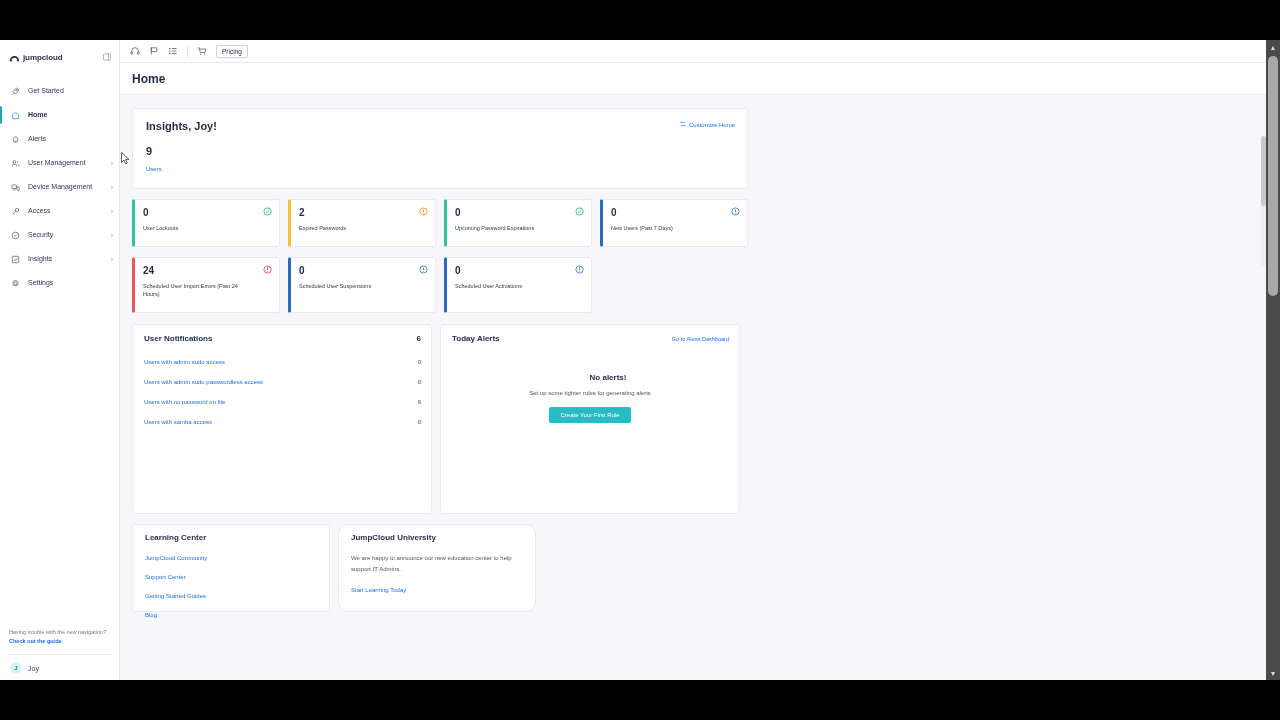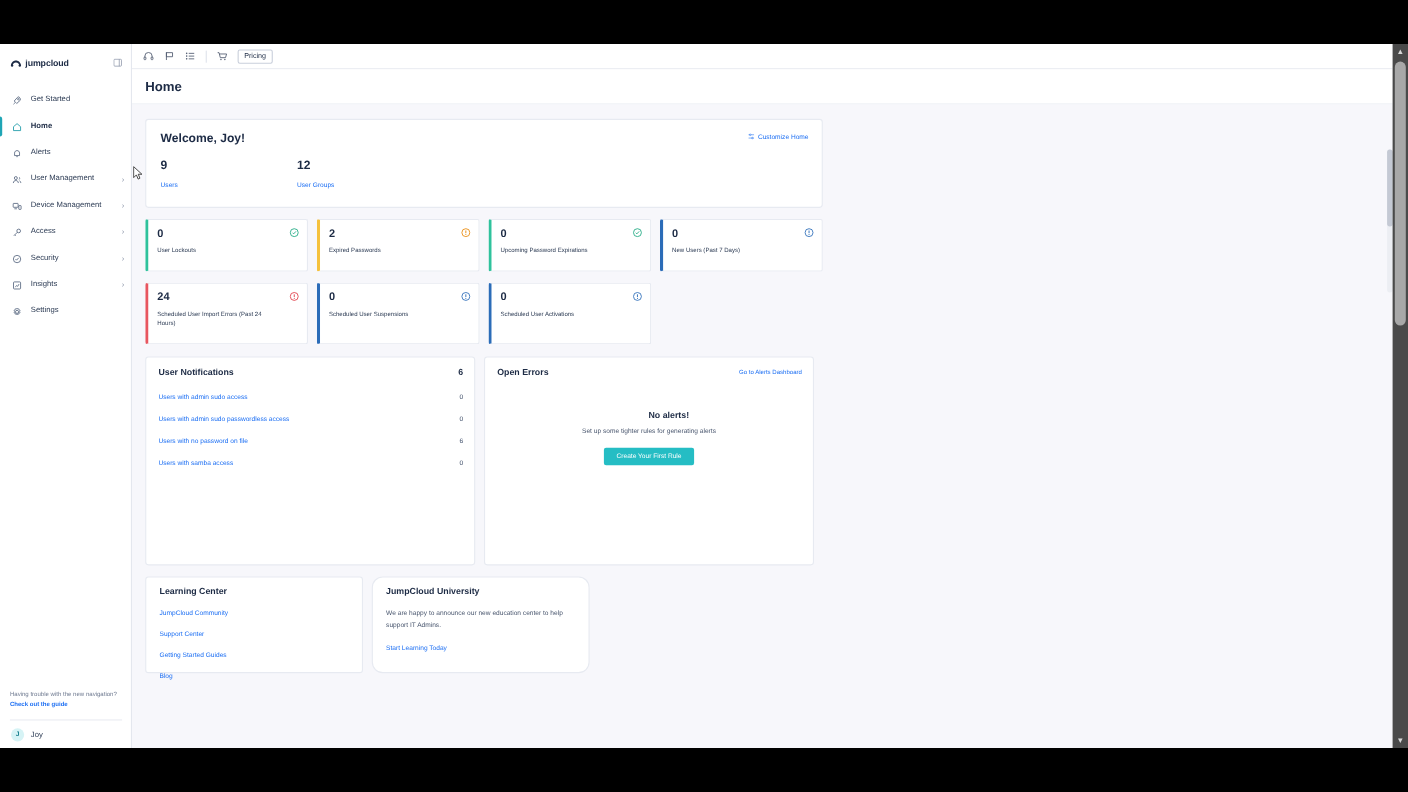--- a/index.html
+++ b/index.html
@@ -529,40 +529,36 @@
     </div>
   </div>
 
   <div id="page-head">
     <span class="page-title">Home</span>
   </div>
 
   <div id="main">
 
     <div class="card welcome-card">
-      <div class="welcome-title">Welcome, Joy!</div>
+      <div class="welcome-title">Insights, Joy!</div>
       <a class="customize">
         <span>
           <svg width="6" height="6" viewBox="0 0 12 12">
               <line x1="1" y1="3" x2="11" y2="3" stroke="currentColor" stroke-width="1"></line>
               <line x1="1" y1="9" x2="11" y2="9" stroke="currentColor" stroke-width="1"></line>
               <circle cx="4" cy="3" r="1.4" fill="#fff" stroke="currentColor" stroke-width="1"></circle>
               <circle cx="8" cy="9" r="1.4" fill="#fff" stroke="currentColor" stroke-width="1"></circle>
             </svg>
         </span>
         <span>Customize Home</span>
       </a>
       <div class="stat-row">
         <div class="stat-blk">
           <div class="stat-num">9</div>
           <a class="stat-lbl">Users</a>
-        </div>
-        <div class="stat-blk">
-          <div class="stat-num">12</div>
-          <a class="stat-lbl">User Groups</a>
         </div>
       </div>
     </div>
 
     <div class="kpi-row">
 
       <div class="kpi" style="border-left-color:#2fc29c">
         <div class="kpi-num">0</div>
         <div class="kpi-lbl">User Lockouts</div>
         <span class="kpi-ico">
@@ -670,21 +666,21 @@
           </div>
           <div class="notif-row">
             <a class="notif-name">Users with samba access</a>
             <span class="notif-val">0</span>
           </div>
         </div>
       </div>
 
       <div class="card panel">
         <div class="panel-head">
-          <span class="panel-title">Open Errors</span>
+          <span class="panel-title">Today Alerts</span>
           <a class="panel-link">Go to Alerts Dashboard</a>
         </div>
         <div class="empty-wrap">
           <div class="empty-title">No alerts!</div>
           <div class="empty-sub">Set up some tighter rules for generating alerts</div>
           <button class="empty-btn">Create Your First Rule</button>
         </div>
       </div>
     </div>
 

